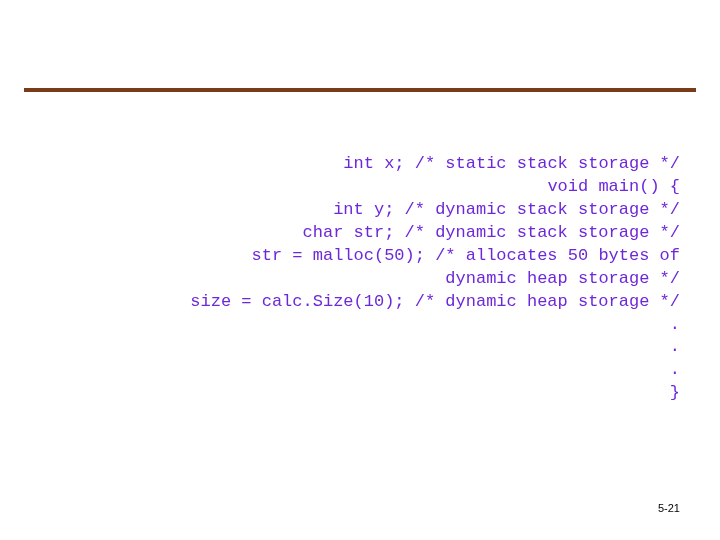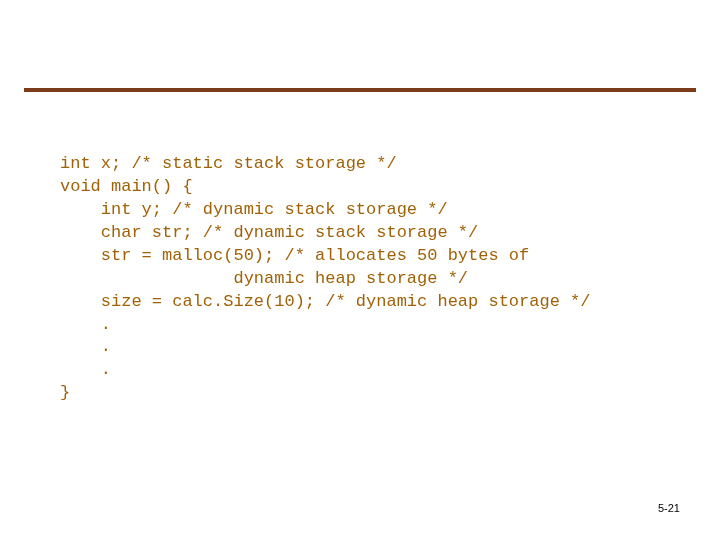--- a/index.html
+++ b/index.html
@@ -19,22 +19,23 @@
     height: 4px;
     background: #7a3b1a;
   }
   .code {
     position: absolute;
     top: 130px;
     left: 60px;
     right: 40px;
     font-size: 17px;
     line-height: 1.35;
-    color: #a16207;
+    color: #6d28d9;
     white-space: pre;
+    text-align: right;
   }
   .page-num {
     position: absolute;
     bottom: 26px;
     right: 40px;
     font-family: Arial, sans-serif;
     font-size: 11px;
     color: #000;
     margin-left: 7px;
   }

